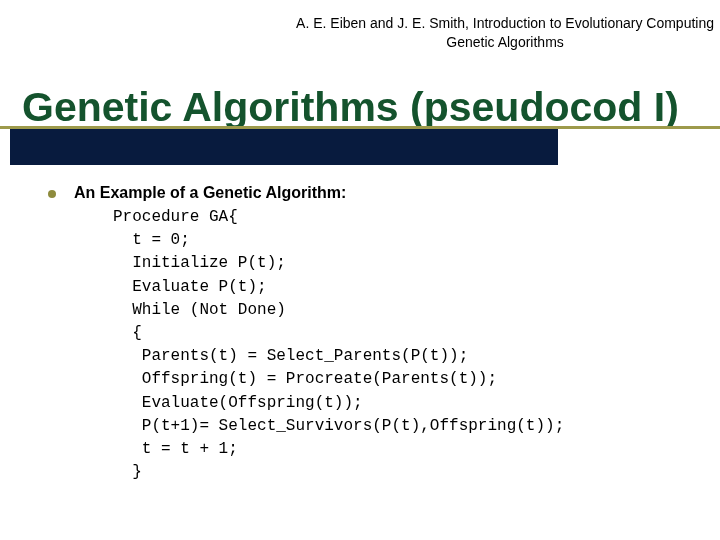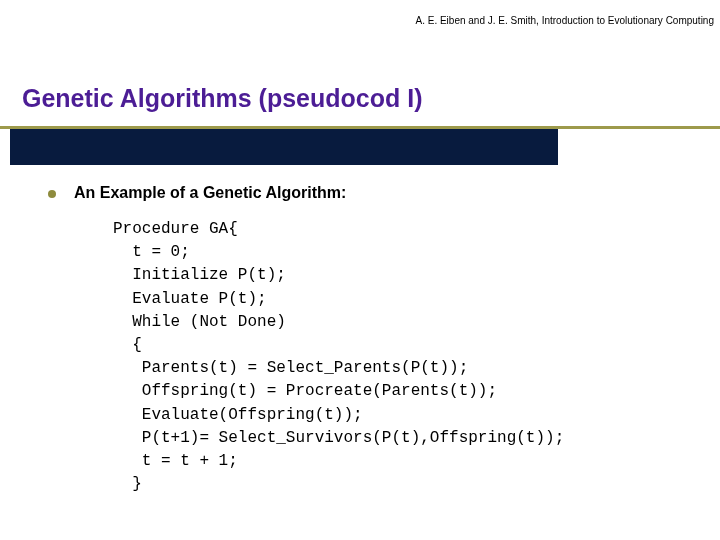--- a/index.html
+++ b/index.html
@@ -9,34 +9,34 @@
     background: #ffffff;
     font-family: Arial, Helvetica, sans-serif;
     position: relative;
     overflow: hidden;
   }
   .header-credit {
     position: absolute;
     top: 14px;
     right: 6px;
     text-align: center;
-    font-size: 10px;
+    font-size: 14px;
     line-height: 1.35;
     color: #000;
   }
   .title-wrap {
     position: absolute;
     top: 84px;
     left: 22px;
     right: 0;
   }
   .title {
-    font-size: 25px;
+    font-size: 41px;
     font-weight: bold;
-    color: #4c1d95;
+    color: #14532d;
   }
   .title-underline {
     position: absolute;
     top: 126px;
     left: 0;
     width: 720px;
     height: 3px;
     background: #9d9a4b;
   }
   .accent-bar {
@@ -65,35 +65,36 @@
     background: #8e8b3d;
     border-radius: 50%;
     margin-top: 6px;
     margin-right: 18px;
     flex-shrink: 0;
   }
   .bullet-body { flex: 1; }
   .intro {
     font-weight: bold;
     font-family: Arial, Helvetica, sans-serif;
-    margin-bottom: 16px;
+    margin-bottom: 4px;
   }
   .code {
     font-family: "Courier New", Courier, monospace;
     font-size: 16px;
     line-height: 1.45;
     white-space: pre;
     margin-left: 39px;
   }
 </style>
 </head>
 <body>
 
 <div class="header-credit">
   <div>A. E. Eiben and J. E. Smith, Introduction to Evolutionary Computing</div>
+  <div>Genetic Algorithms</div>
 </div>
 
 <div class="title-wrap">
   <div class="title">Genetic Algorithms (pseudocod I)</div>
 </div>
 <div class="title-underline"></div>
 <div class="accent-bar"></div>
 
 <div class="content">
   <div class="bullet-row">

